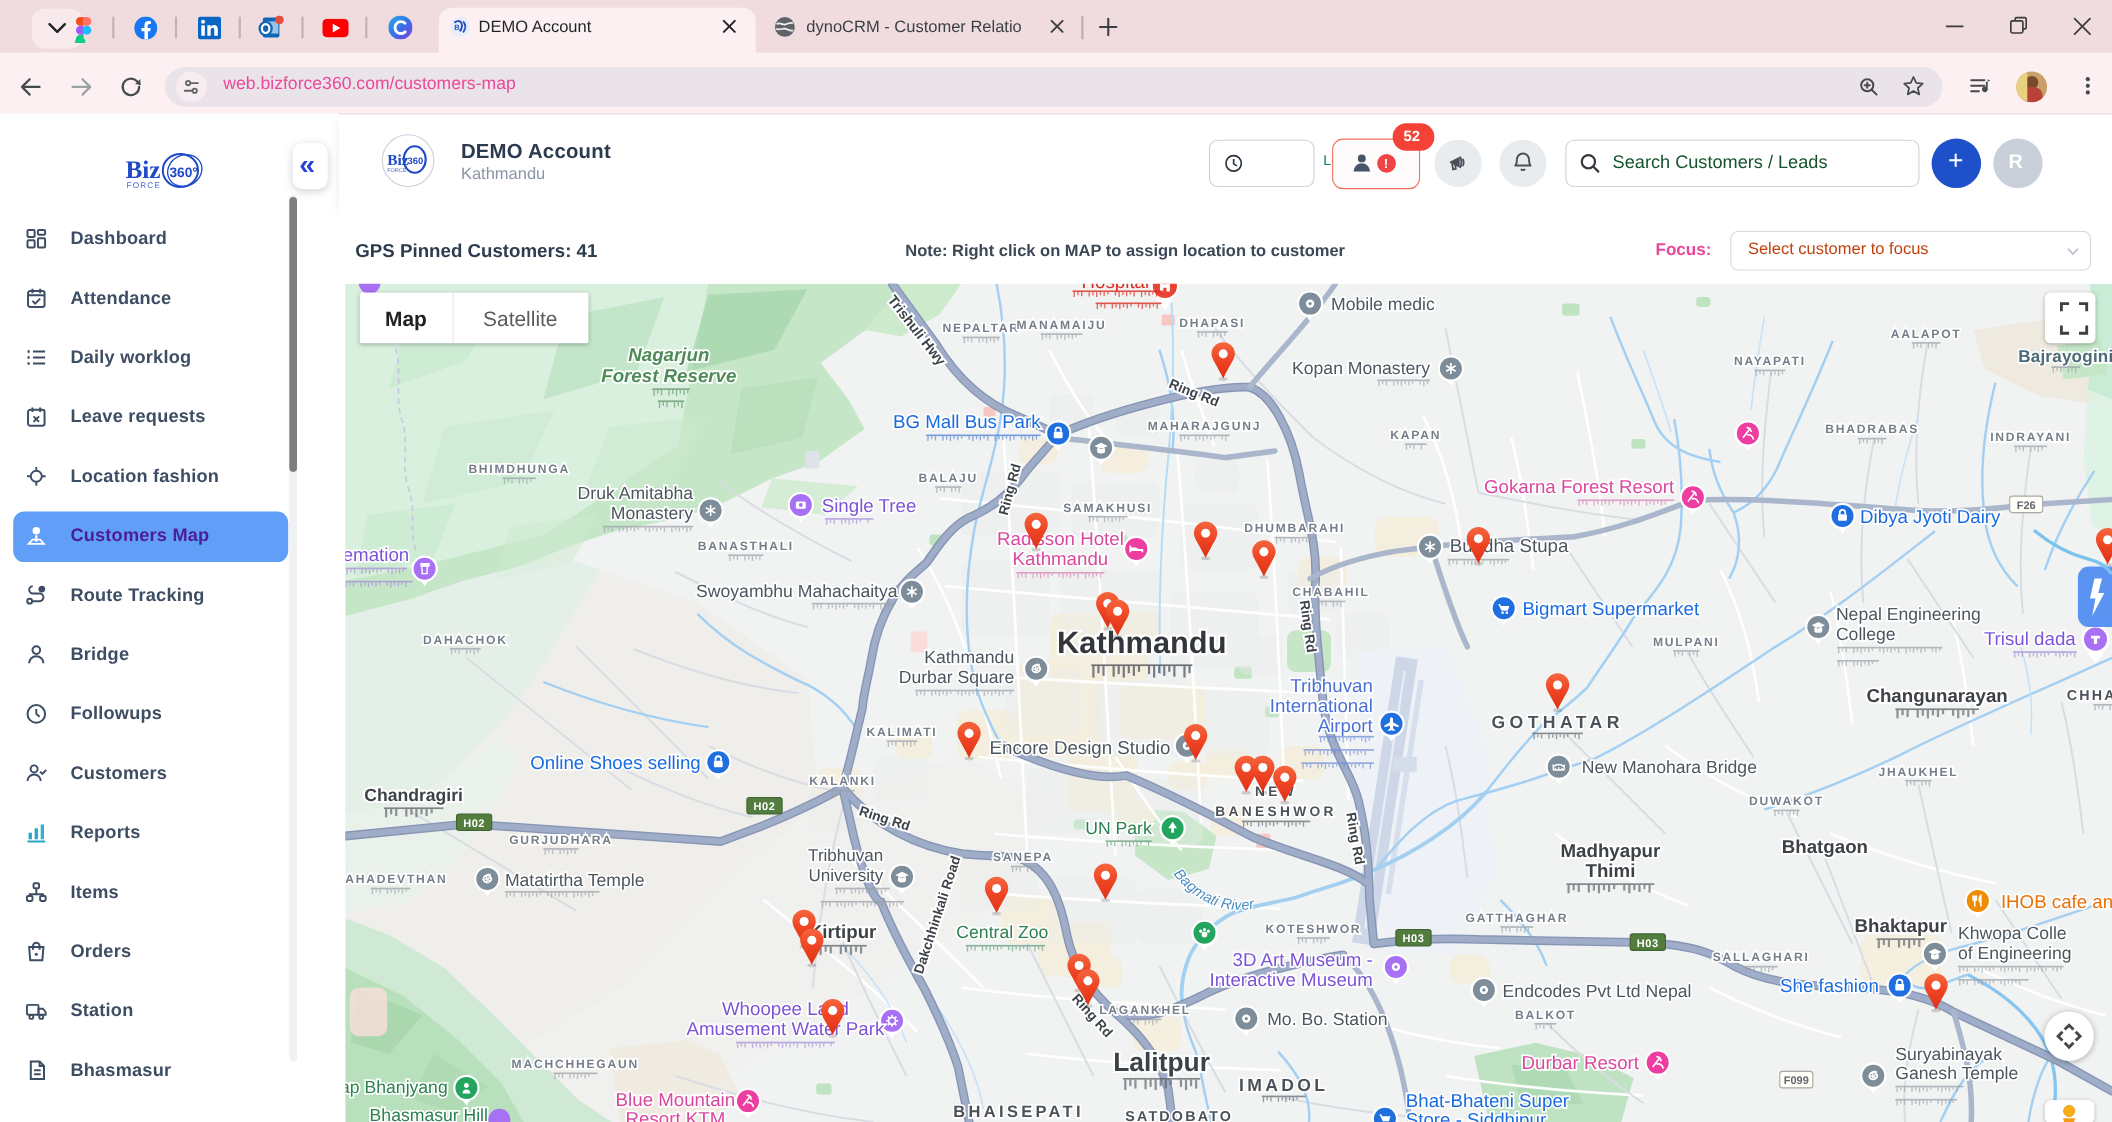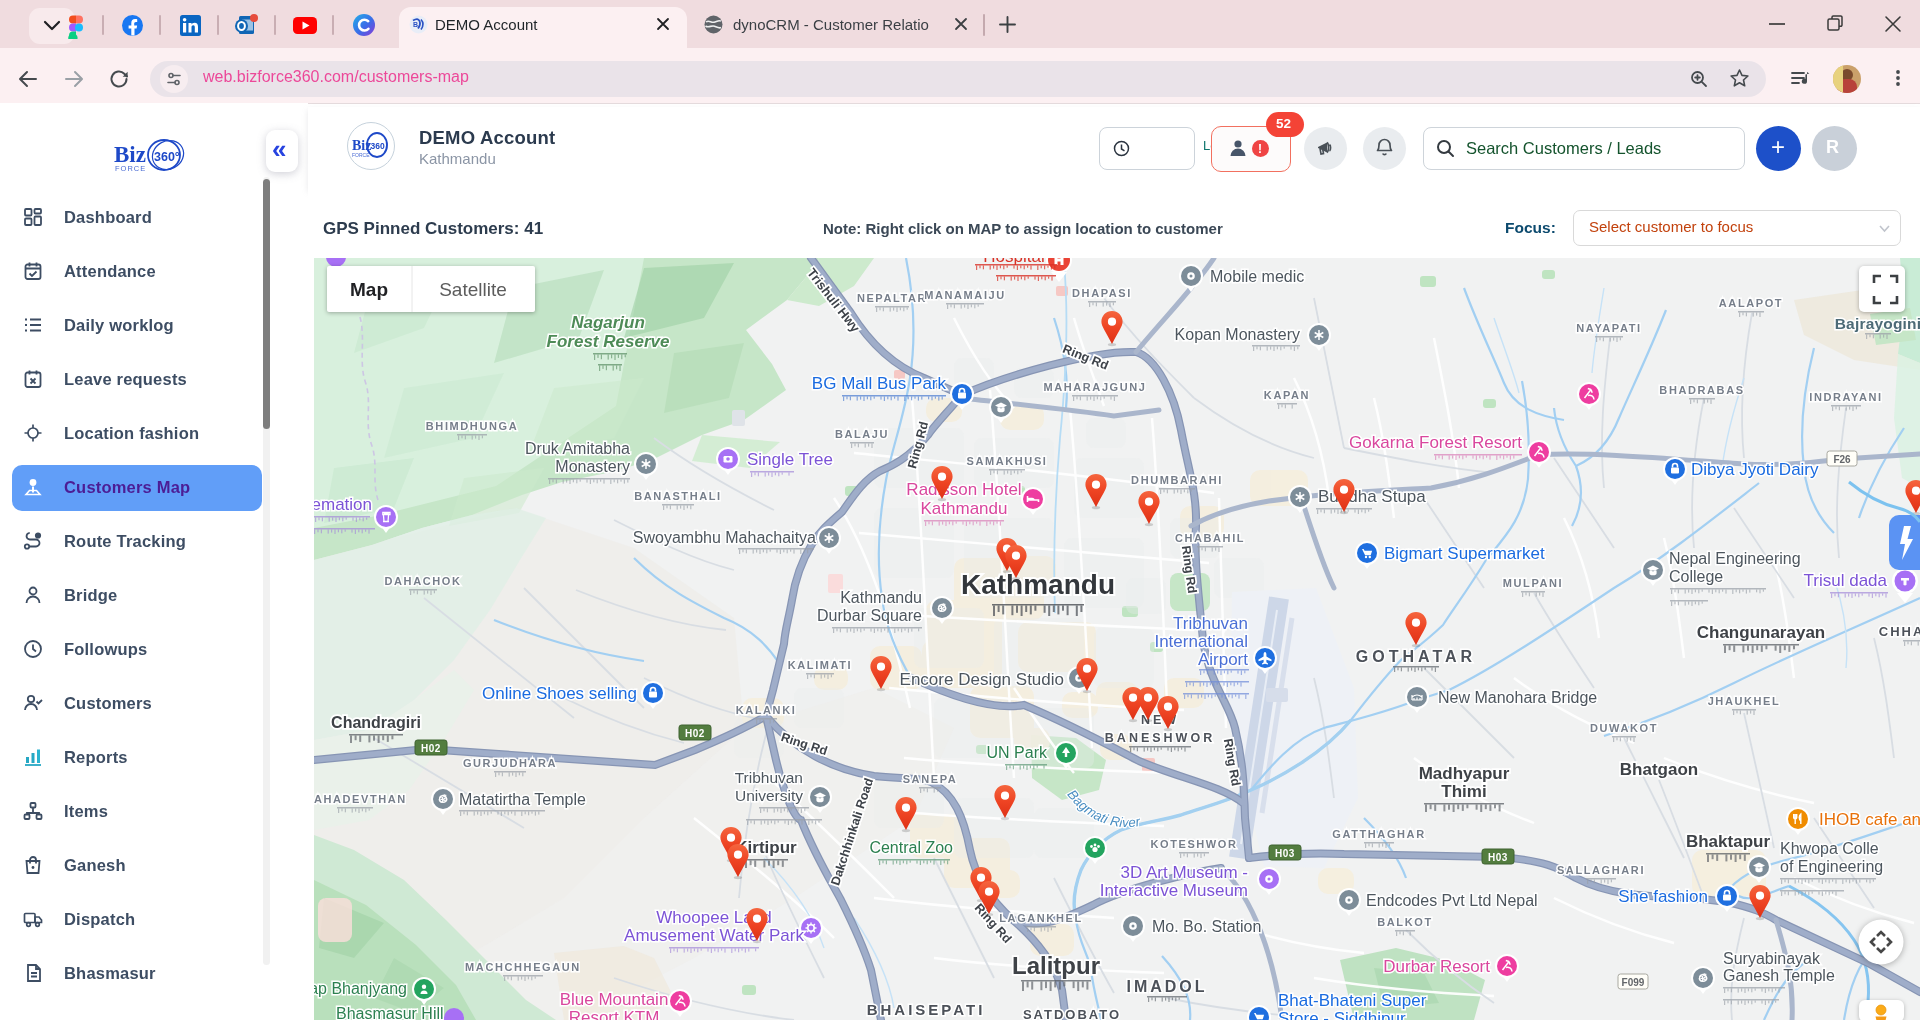--- a/index.html
+++ b/index.html
@@ -259,30 +259,30 @@
     </g>
   </svg>
 <div class="mi" style="top:802px">Items</div>
 <svg class="abs mico" style="top:855px" viewBox="0 0 20 20">
     <g fill="none" stroke="#3d4d63" stroke-width="1.8">
       <path d="M3.5 6h13l-1 12h-11z"></path>
       <path d="M7 8.5V5a3 3 0 016 0v3.5"></path>
     </g>
     <circle cx="10" cy="12.5" r="1.4" fill="#3d4d63"></circle>
   </svg>
-<div class="mi" style="top:856px">Ganesh</div>
+<div class="mi" style="top:856px">Orders</div>
 <svg class="abs mico" style="top:909px" viewBox="0 0 20 20">
     <g fill="none" stroke="#3d4d63" stroke-width="1.7">
       <rect x="1.5" y="4.5" width="10.5" height="9" rx="1"></rect>
       <path d="M12 8h4l2.5 3v2.5H12z"></path>
       <circle cx="5.5" cy="15.5" r="1.8"></circle>
       <circle cx="14.5" cy="15.5" r="1.8"></circle>
     </g>
   </svg>
-<div class="mi" style="top:910px">Dispatch</div>
+<div class="mi" style="top:910px">Station</div>
 <svg class="abs mico" style="top:963px" viewBox="0 0 20 20">
     <g fill="none" stroke="#3d4d63" stroke-width="1.8">
       <path d="M5 2h8l4 4v12H5z"></path>
       <path d="M13 2v4h4M8 10h6M8 13.5h6"></path>
     </g>
   </svg>
 <div class="mi" style="top:964px">Bhasmasur</div>
 
 <div class="abs" style="left:347px;top:122px;width:48px;height:48px;border-radius:50%;border:1px solid #c6d2dc;box-sizing:border-box"></div>
 <svg class="abs" style="left:350px;top:125px" width="42" height="42" viewBox="0 0 42 42">
@@ -331,21 +331,21 @@
   </svg>
 <div class="abs" style="left:1466px;top:139px;font-size:16.5px;color:#14532d">Search Customers / Leads</div>
 
 <div class="abs" style="left:1756px;top:126px;width:45px;height:45px;border-radius:50%;background:#1d50c9"></div>
 <div class="abs" style="left:1771px;top:133px;font-size:24px;color:#fff;font-weight:500">+</div>
 <div class="abs" style="left:1812px;top:126px;width:45px;height:45px;border-radius:50%;background:#c9d0d9"></div>
 <div class="abs" style="left:1826px;top:137px;font-size:18px;color:#fff;font-weight:bold">R</div>
 
 <div class="abs" style="left:323px;top:219px;font-size:17px;font-weight:bold;color:#2d3c4e">GPS Pinned Customers: 41</div>
 <div class="abs" style="left:823px;top:220px;font-size:15px;font-weight:bold;color:#3b4856">Note: Right click on MAP to assign location to customer</div>
-<div class="abs" style="left:1505px;top:219px;font-size:15.5px;font-weight:bold;color:#0c4a6e">Focus:</div>
+<div class="abs" style="left:1505px;top:219px;font-size:15.5px;font-weight:bold;color:#ec4899">Focus:</div>
 <div class="abs hbtn" style="left:1573px;top:210px;width:328px;height:36px;border:1px solid #d9d9d9;border-radius:7px;background:#fff"></div>
 <div class="abs" style="left:1589px;top:218px;font-size:15px;color:#c2410c">Select customer to focus</div>
 <svg class="abs" style="left:1878px;top:222px" width="13" height="13" viewBox="0 0 13 13">
     <path d="M2 4l4.5 5L11 4" stroke="#c0c4cc" stroke-width="1.6" fill="none"></path>
   </svg>
 <svg id="map" class="abs" style="left:314px;top:258px" width="1606" height="762" viewBox="0 0 1606 762" font-family="Liberation Sans,sans-serif">
     <defs>
       <linearGradient id="ping" x1="0" y1="0" x2="0" y2="1">
         <stop offset="0" stop-color="#f5653e"></stop>
         <stop offset="0.5" stop-color="#ee4423"></stop>

